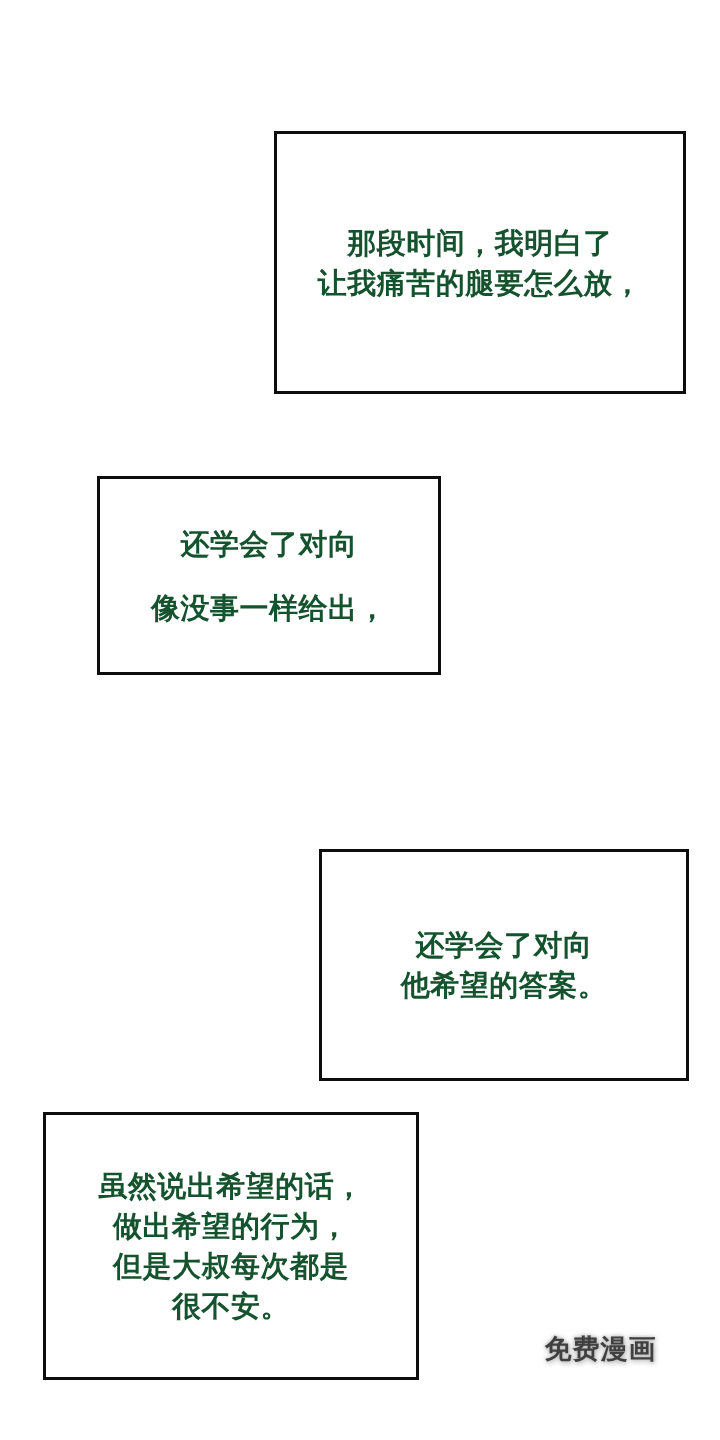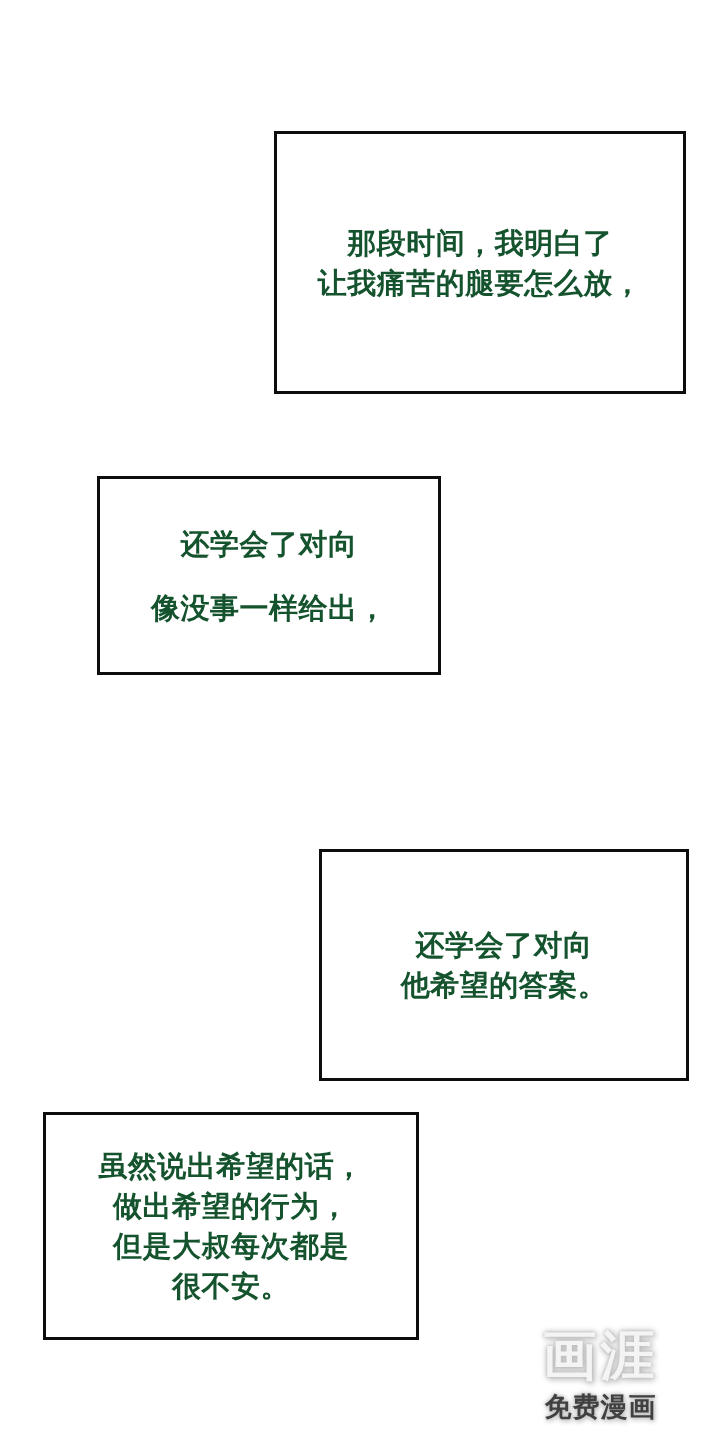--- a/index.html
+++ b/index.html
@@ -32,21 +32,21 @@
     font-size: 29px;
     line-height: 40px;
     font-weight: 700;
     color: #14532d;
     letter-spacing: 0.5px;
     white-space: nowrap;
   }
   #panel-1 { left: 274px; top: 131px; width: 412px; height: 263px; }
   #panel-2 { left: 97px;  top: 476px; width: 344px; height: 199px; gap: 24px; }
   #panel-3 { left: 319px; top: 849px; width: 370px; height: 232px; }
-  #panel-4 { left: 43px;  top: 1112px; width: 376px; height: 228px; }
+  #panel-4 { left: 43px;  top: 1112px; width: 376px; height: 268px; }
 
   .watermark {
     position: absolute;
     left: 533px;
     top: 1326px;
     width: 135px;
     text-align: center;
     user-select: none;
   }
   .watermark .logo {
@@ -90,17 +90,16 @@
   </div>
 
   <div class="panel" id="panel-4">
     <div class="line">虽然说出希望的话，</div>
     <div class="line">做出希望的行为，</div>
     <div class="line">但是大叔每次都是</div>
     <div class="line">很不安。</div>
   </div>
 
   <div class="watermark">
-    <div class="logo">画涯</div>
     <div class="subtitle">免费漫画</div>
   </div>
 
 </div>
 
 </body></html>

